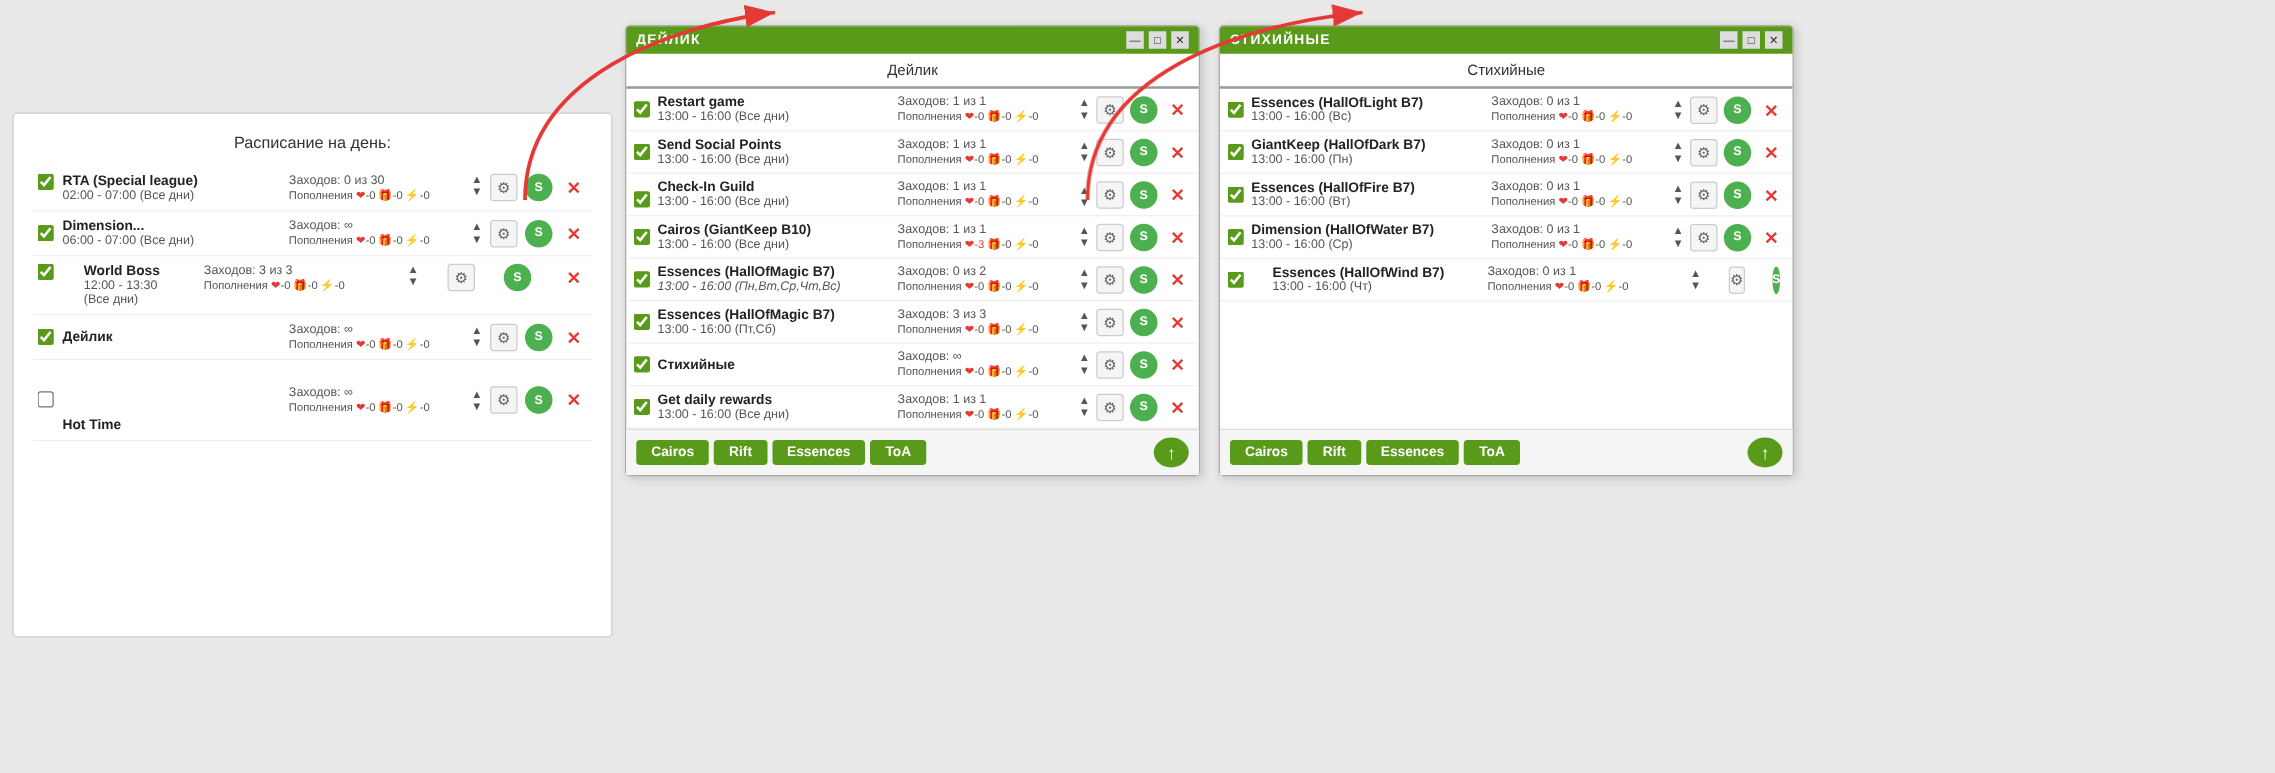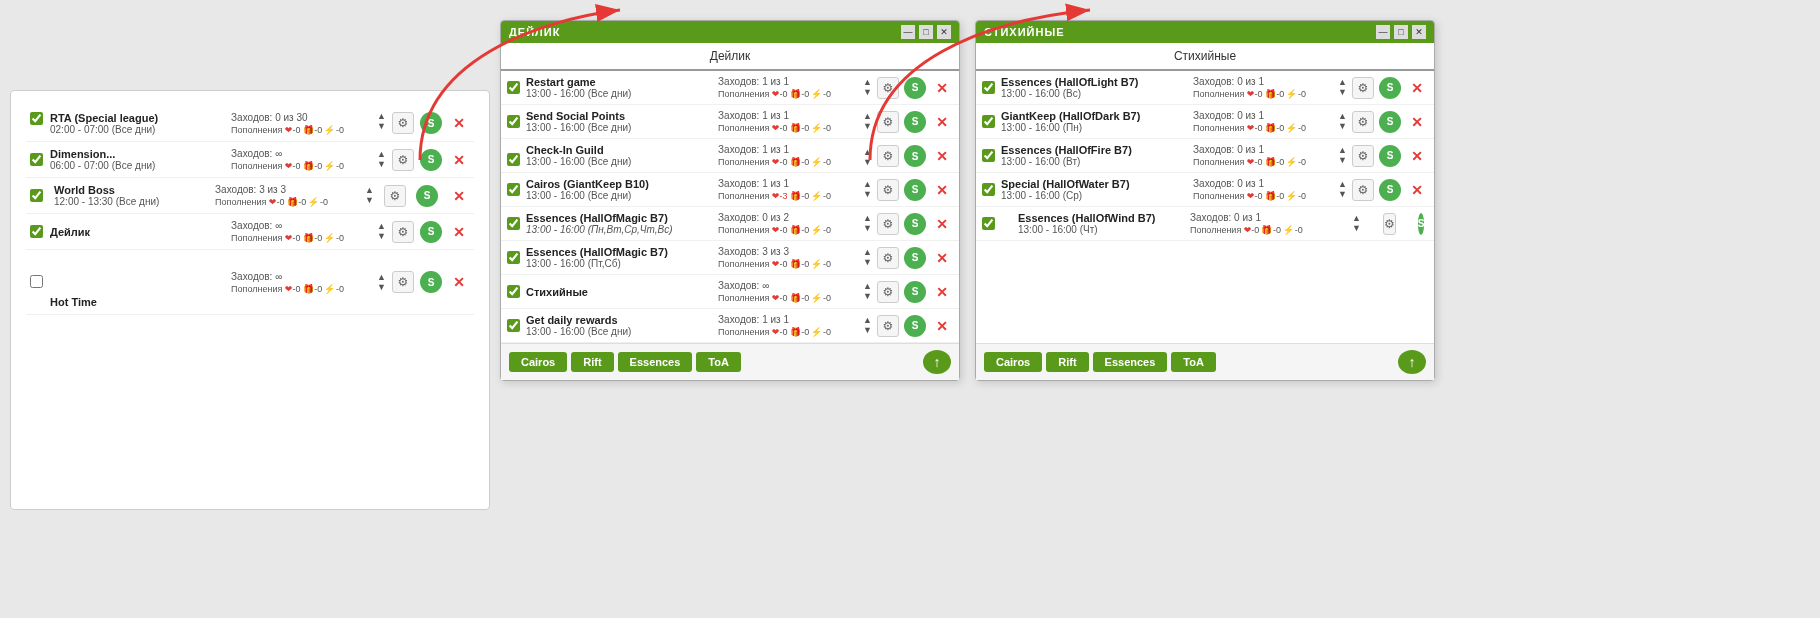--- a/index.html
+++ b/index.html
@@ -160,20 +160,21 @@
       pointer-events: none;
       z-index: 100;
       overflow: visible;
     }
   </style>
 </head>
 <body>
 
 <div class="left-section">
   <div class="panel-schedule">
+    <h2>Расписание на день:</h2>
     <div id="schedule-list">
         <div style="display: flex; align-items: flex-start; padding: 6px 4px; border-bottom: 1px solid rgb(240, 240, 240); gap: 6px;">
     <div style="width:14px;height:14px;flex-shrink:0;">
       <input type="checkbox" checked="" style="width: 13px; height: 13px; cursor: pointer; accent-color: rgb(90, 154, 26);">
     </div>
     <div style="flex:1;">
       <div style="font-weight:bold;font-size:11px;color:#222;">RTA (Special league)</div>
       <div style="font-size:10px;color:#555;">02:00 - 07:00 (Все дни)</div>
     </div>
     <div style="min-width:140px;">
@@ -201,21 +202,21 @@
       <div><span style="font-size:9px;color:#555;">Пополнения <span style="color:#e53935;">❤</span><span style="color:#555;">-0</span> <span style="color:#ff8c00;">🎁</span><span style="color:#555;">-0</span> <span style="color:#7b1fa2;">⚡</span><span style="color:#555;">-0</span></span></div>
     </div>
     <div style="display:flex;flex-direction:column;gap:1px;">
       <span style="cursor:pointer;color:#555;font-size:9px;line-height:1;">▲</span>
       <span style="cursor:pointer;color:#555;font-size:9px;line-height:1;">▼</span>
     </div>
     <button style="width:22px;height:22px;background:#f5f5f5;border:1px solid #ccc;border-radius:3px;display:flex;align-items:center;justify-content:center;cursor:pointer;color:#666;font-size:12px;">⚙</button>
     <button style="width:22px;height:22px;background:#4caf50;border:none;border-radius:50%;display:flex;align-items:center;justify-content:center;cursor:pointer;color:white;font-size:10px;font-weight:bold;">S</button>
     <span style="width:22px;height:22px;display:flex;align-items:center;justify-content:center;cursor:pointer;color:#e53935;font-size:14px;font-weight:bold;">✕</span>
   </div>
-        <div style="display: flex; align-items: center; padding: 6px 4px; border-bottom: 1px solid rgb(240, 240, 240); gap: 10px;">
+        <div style="display: flex; padding: 6px 4px; border-bottom: 1px solid rgb(240, 240, 240); gap: 23px;">
     <div style="width:14px;height:14px;flex-shrink:0;">
       <input type="checkbox" checked="" style="width: 13px; height: 13px; cursor: pointer; accent-color: rgb(90, 154, 26);">
     </div>
     <div style="flex:1;">
       <div style="font-weight:bold;font-size:11px;color:#222;">World Boss</div>
       <div style="font-size:10px;color:#555;">12:00 - 13:30 (Все дни)</div>
     </div>
     <div style="min-width:140px;">
       <div style="font-size:10px;color:#555;">Заходов: 3 из 3</div>
       <div><span style="font-size:9px;color:#555;">Пополнения <span style="color:#e53935;">❤</span><span style="color:#555;">-0</span> <span style="color:#ff8c00;">🎁</span><span style="color:#555;">-0</span> <span style="color:#7b1fa2;">⚡</span><span style="color:#555;">-0</span></span></div>
@@ -549,21 +550,21 @@
   </div>
             <button style="width:22px;height:22px;background:#f5f5f5;border:1px solid #ccc;border-radius:3px;display:flex;align-items:center;justify-content:center;cursor:pointer;color:#666;font-size:12px;">⚙</button>
             <button style="width:22px;height:22px;background:#4caf50;border:none;border-radius:50%;display:flex;align-items:center;justify-content:center;cursor:pointer;color:white;font-size:10px;font-weight:bold;">S</button>
             <span style="width:22px;height:22px;display:flex;align-items:center;justify-content:center;cursor:pointer;color:#e53935;font-size:14px;font-weight:bold;">✕</span>
           </div>
           <div class="task-row" style="display: flex; align-items: center; padding: 5px 6px; border-bottom: 1px solid rgb(240, 240, 240); gap: 5px;">
             <div style="width:14px;height:14px;flex-shrink:0;">
     <input type="checkbox" checked="" style="width: 13px; height: 13px; cursor: pointer; accent-color: rgb(90, 154, 26);">
   </div>
             <div style="flex:1;min-width:150px;">
-    <div style="font-weight:bold;font-size:11px;color:#222;">Special (HallOfWater B7)</div>
+    <div style="font-weight:bold;font-size:11px;color:#222;">Dimension (HallOfWater B7)</div>
     <div style="font-size:10px;color:#555;">13:00 - 16:00 (Ср)</div>
   </div>
             <div style="min-width:140px;">
     <div style="font-size:10px;color:#555;">Заходов: 0 из 1</div>
     <div><span style="font-size:9px;color:#555;">Пополнения <span style="color:#e53935;">❤</span><span style="color:#555;">-0</span> <span style="color:#ff8c00;">🎁</span><span style="color:#555;">-0</span> <span style="color:#7b1fa2;">⚡</span><span style="color:#555;">-0</span></span></div>
   </div>
             <div style="display:flex;flex-direction:column;gap:1px;">
     <span style="cursor:pointer;color:#555;font-size:9px;line-height:1;">▲</span>
     <span style="cursor:pointer;color:#555;font-size:9px;line-height:1;">▼</span>
   </div>

